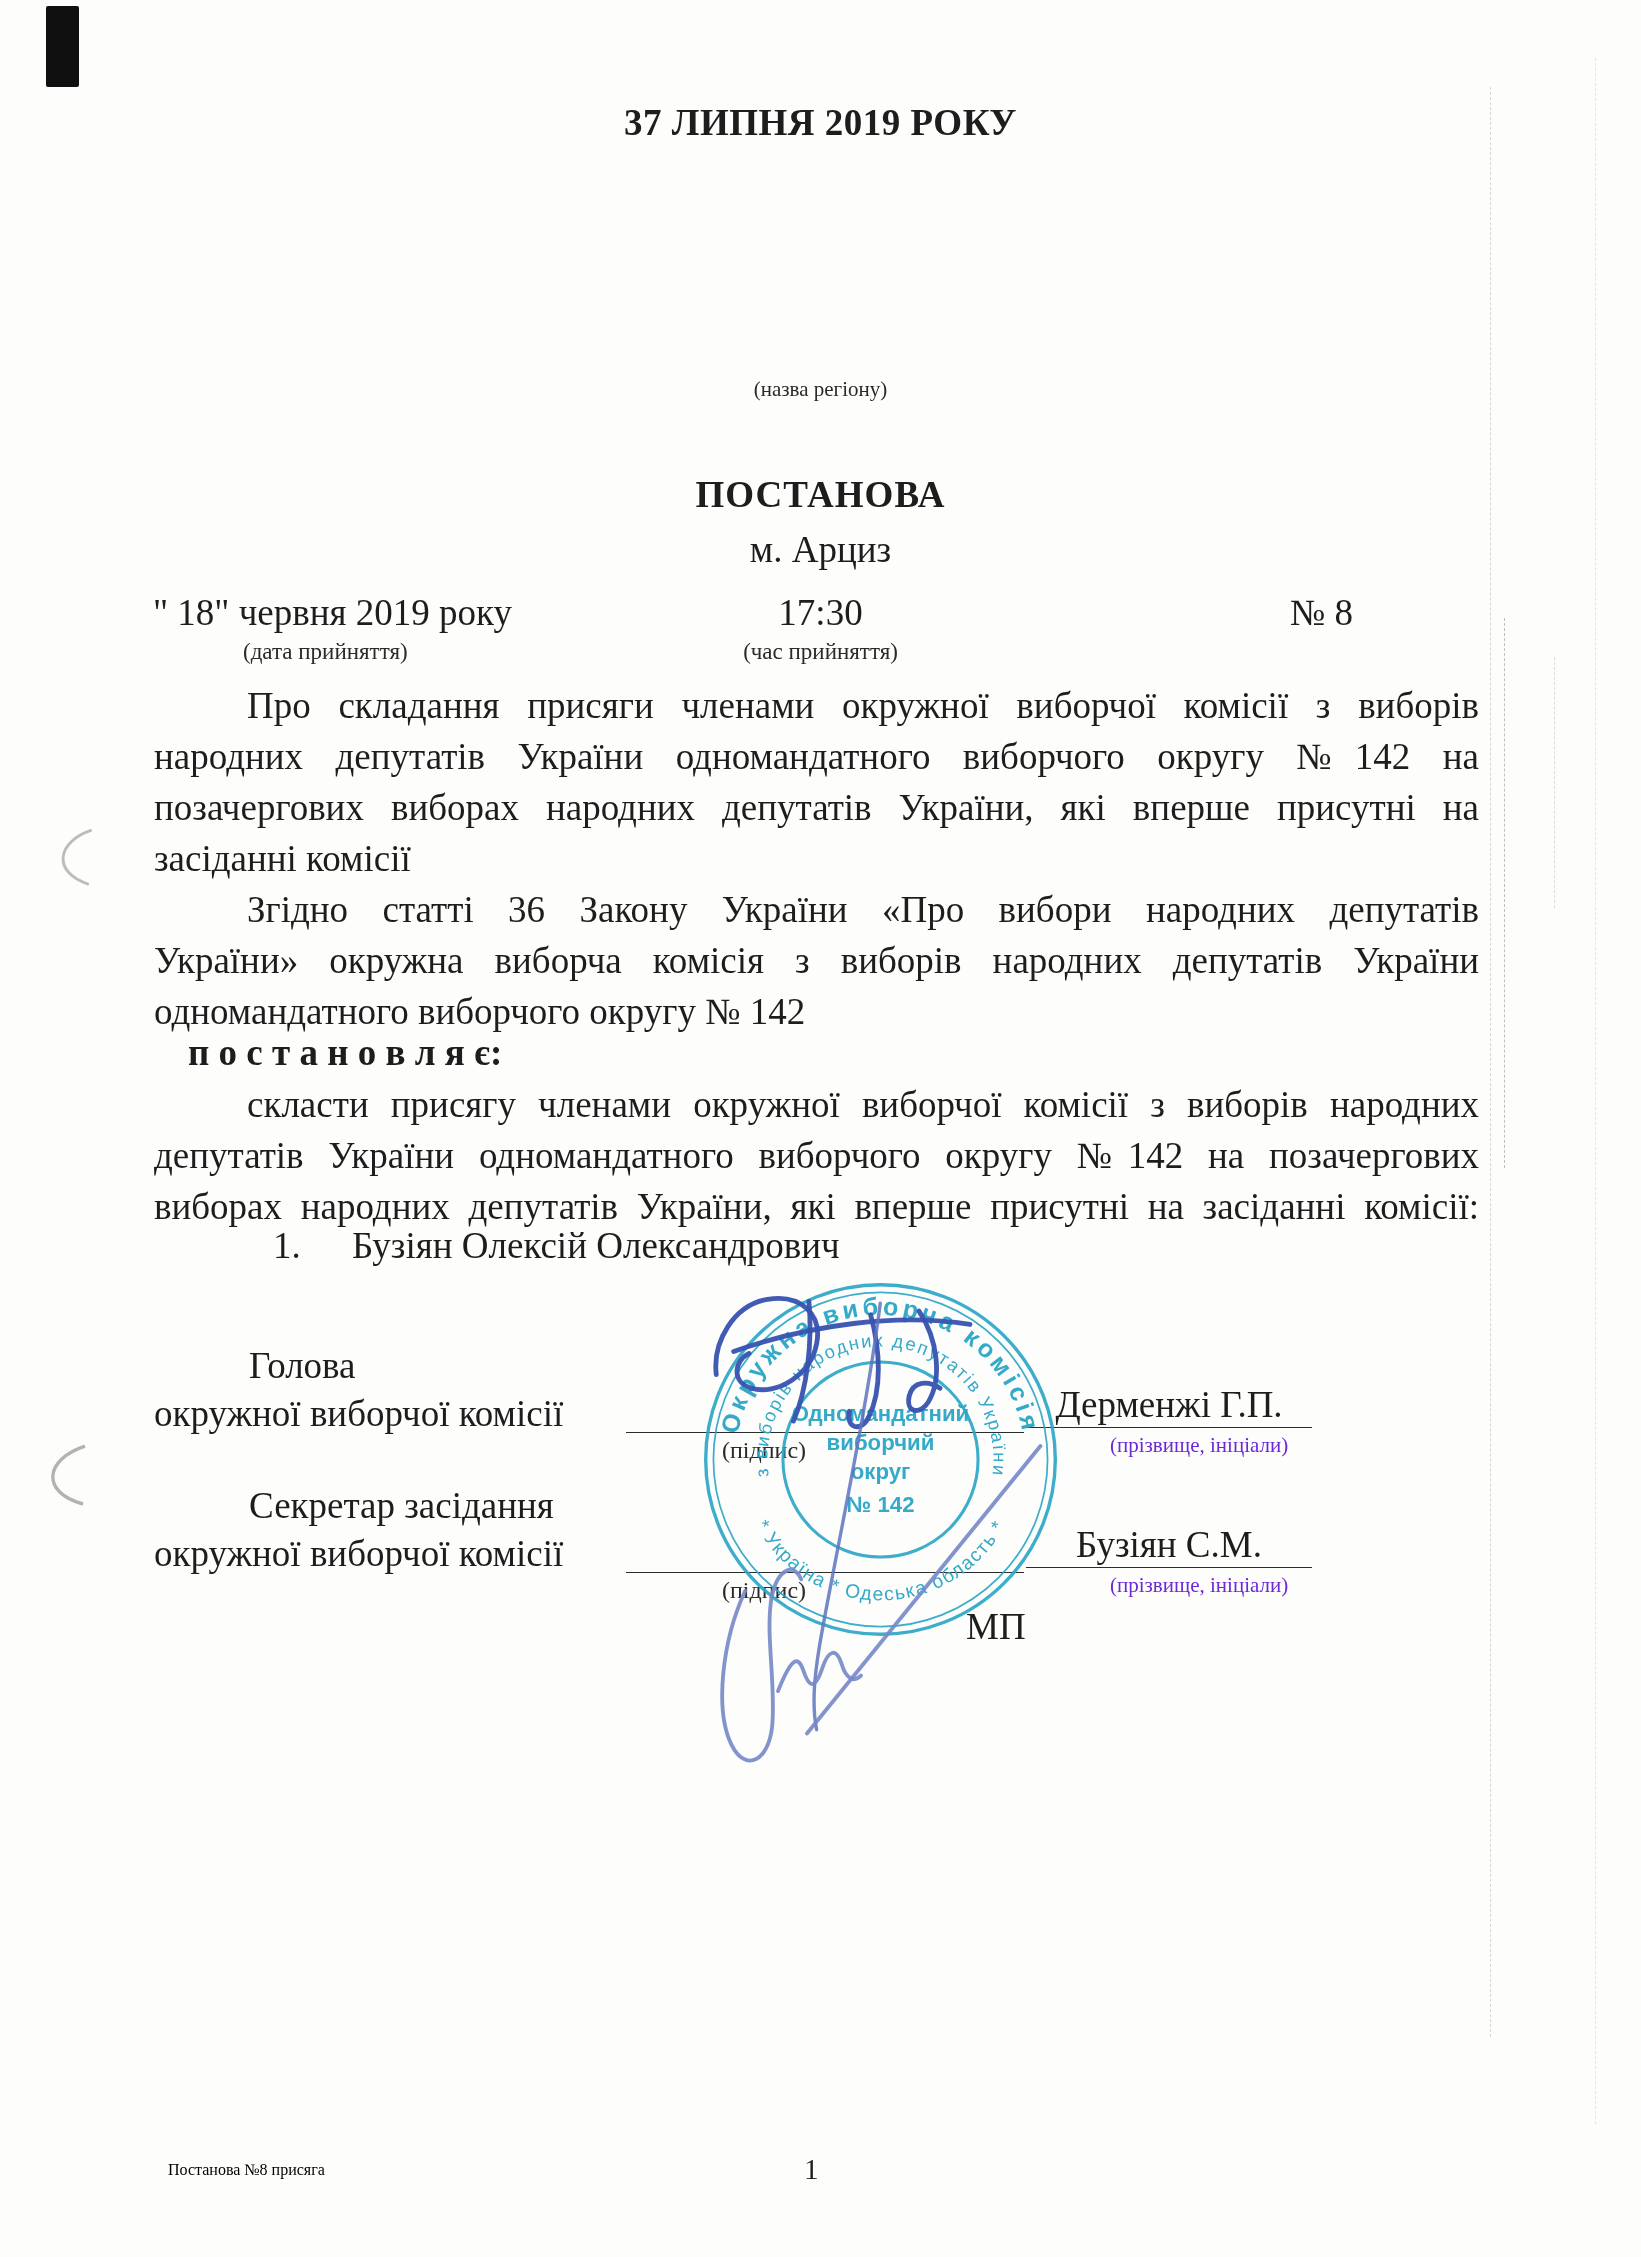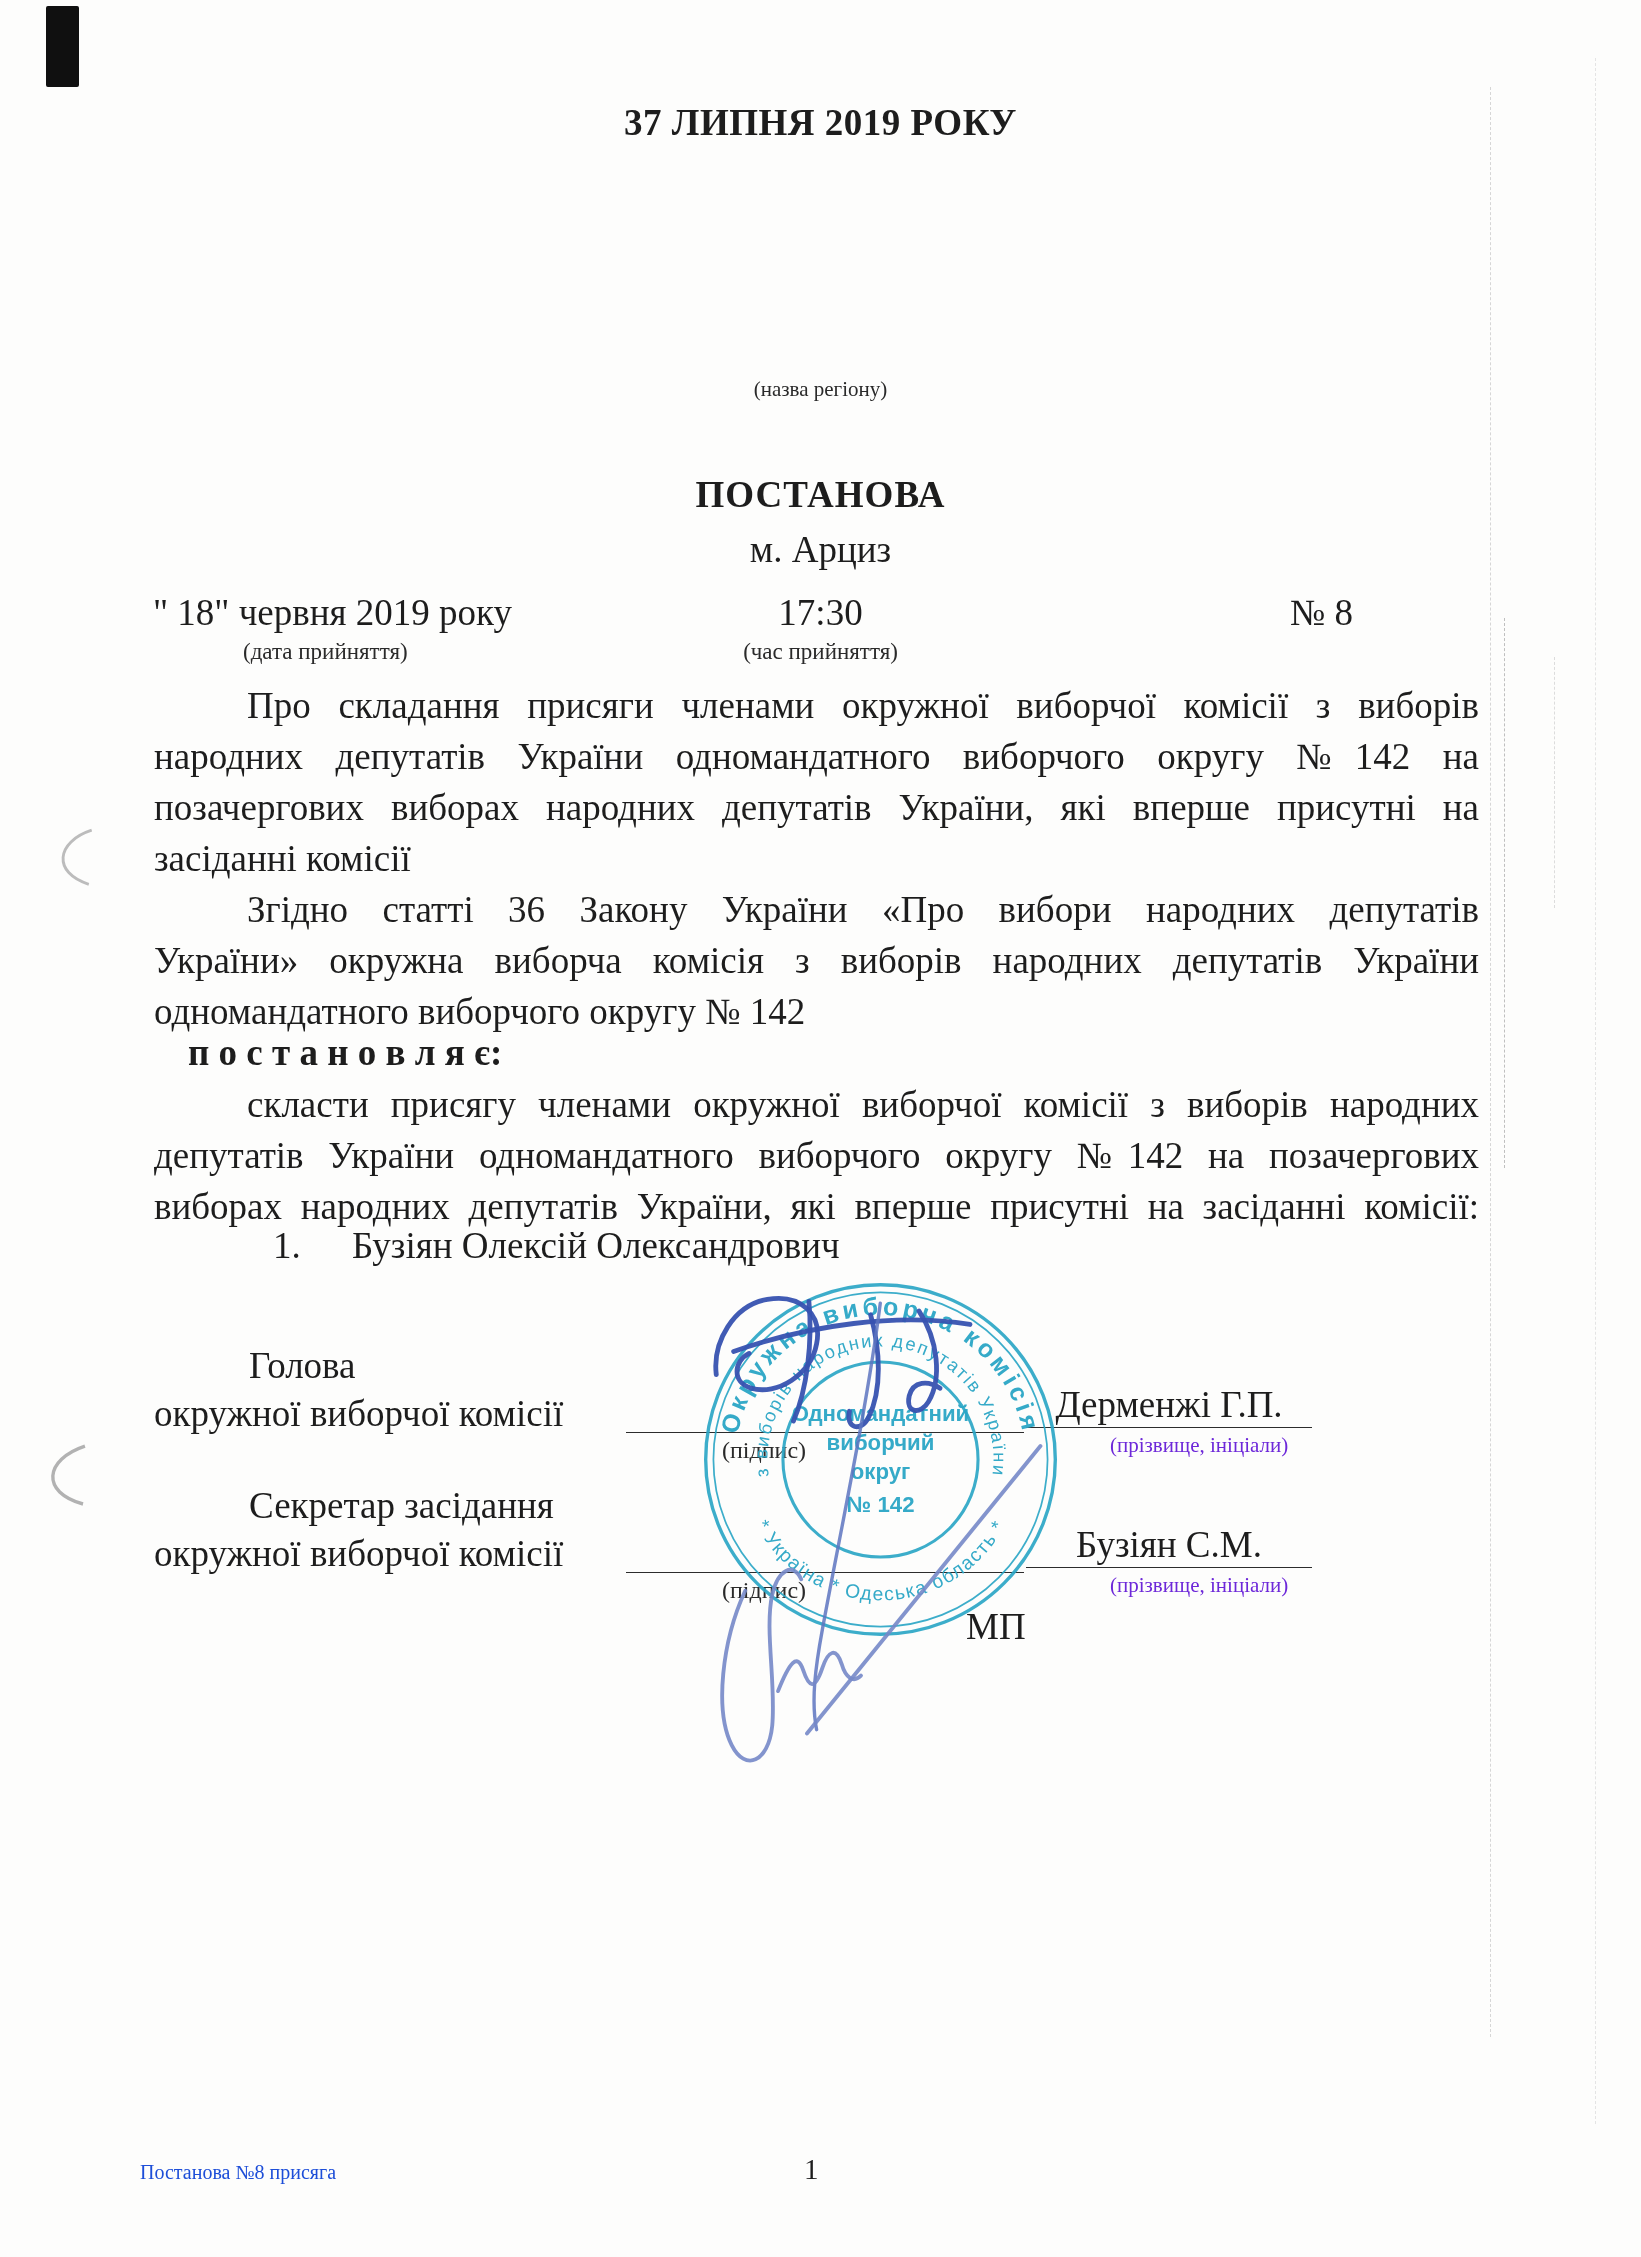--- a/index.html
+++ b/index.html
@@ -48,21 +48,21 @@
   .sig-line1{top:1432px;} .sig-line2{top:1572px;}
   .sig-cap{left:722px;font-size:24px;color:#2a2a2a;}
   .sig-cap1{top:1437px;} .sig-cap2{top:1577px;}
   .name-block{left:1026px;width:286px;text-align:center;font-size:37px;height:44px;border-bottom:1.9px solid #2c2c2c;}
   .name1{top:1383px;} .name2{top:1523px;}
   .name-cap{left:1110px;font-size:21px;color:#6d28d9;}
   .name-cap1{top:1433px;} .name-cap2{top:1573px;}
   .mp{left:966px;top:1605px;font-size:37px;}
 
   
-  .footer-left{left:140px;top:2161px;font-size:20px;color:#1d4ed8;}
+  .footer-left{left:168px;top:2161px;font-size:16px;color:#000000;}
   .page-num{left:804px;top:2153px;font-size:29px;}
 
   
   .black-box{left:46px;top:5.8px;width:33px;height:81px;background:#101010;border-radius:1.9px;}
   .vline{border-left:1.9px dashed #cfcfcf;width:0;}
   .vl1{left:1490px;top:87px;height:1950px;border-left-color:#d6d6d6;}
   .vl2{left:1504px;top:618px;height:550px;border-left-color:#bfbfbf;}
   .vl3{left:1554px;top:657px;height:251px;border-left-color:#dcdcdc;}
   .vl4{left:1595px;top:58px;height:2066px;border-left-color:#e4e4e4;}
   .crescents{left:0;top:0;width:1641px;height:2257px;pointer-events:none;}

